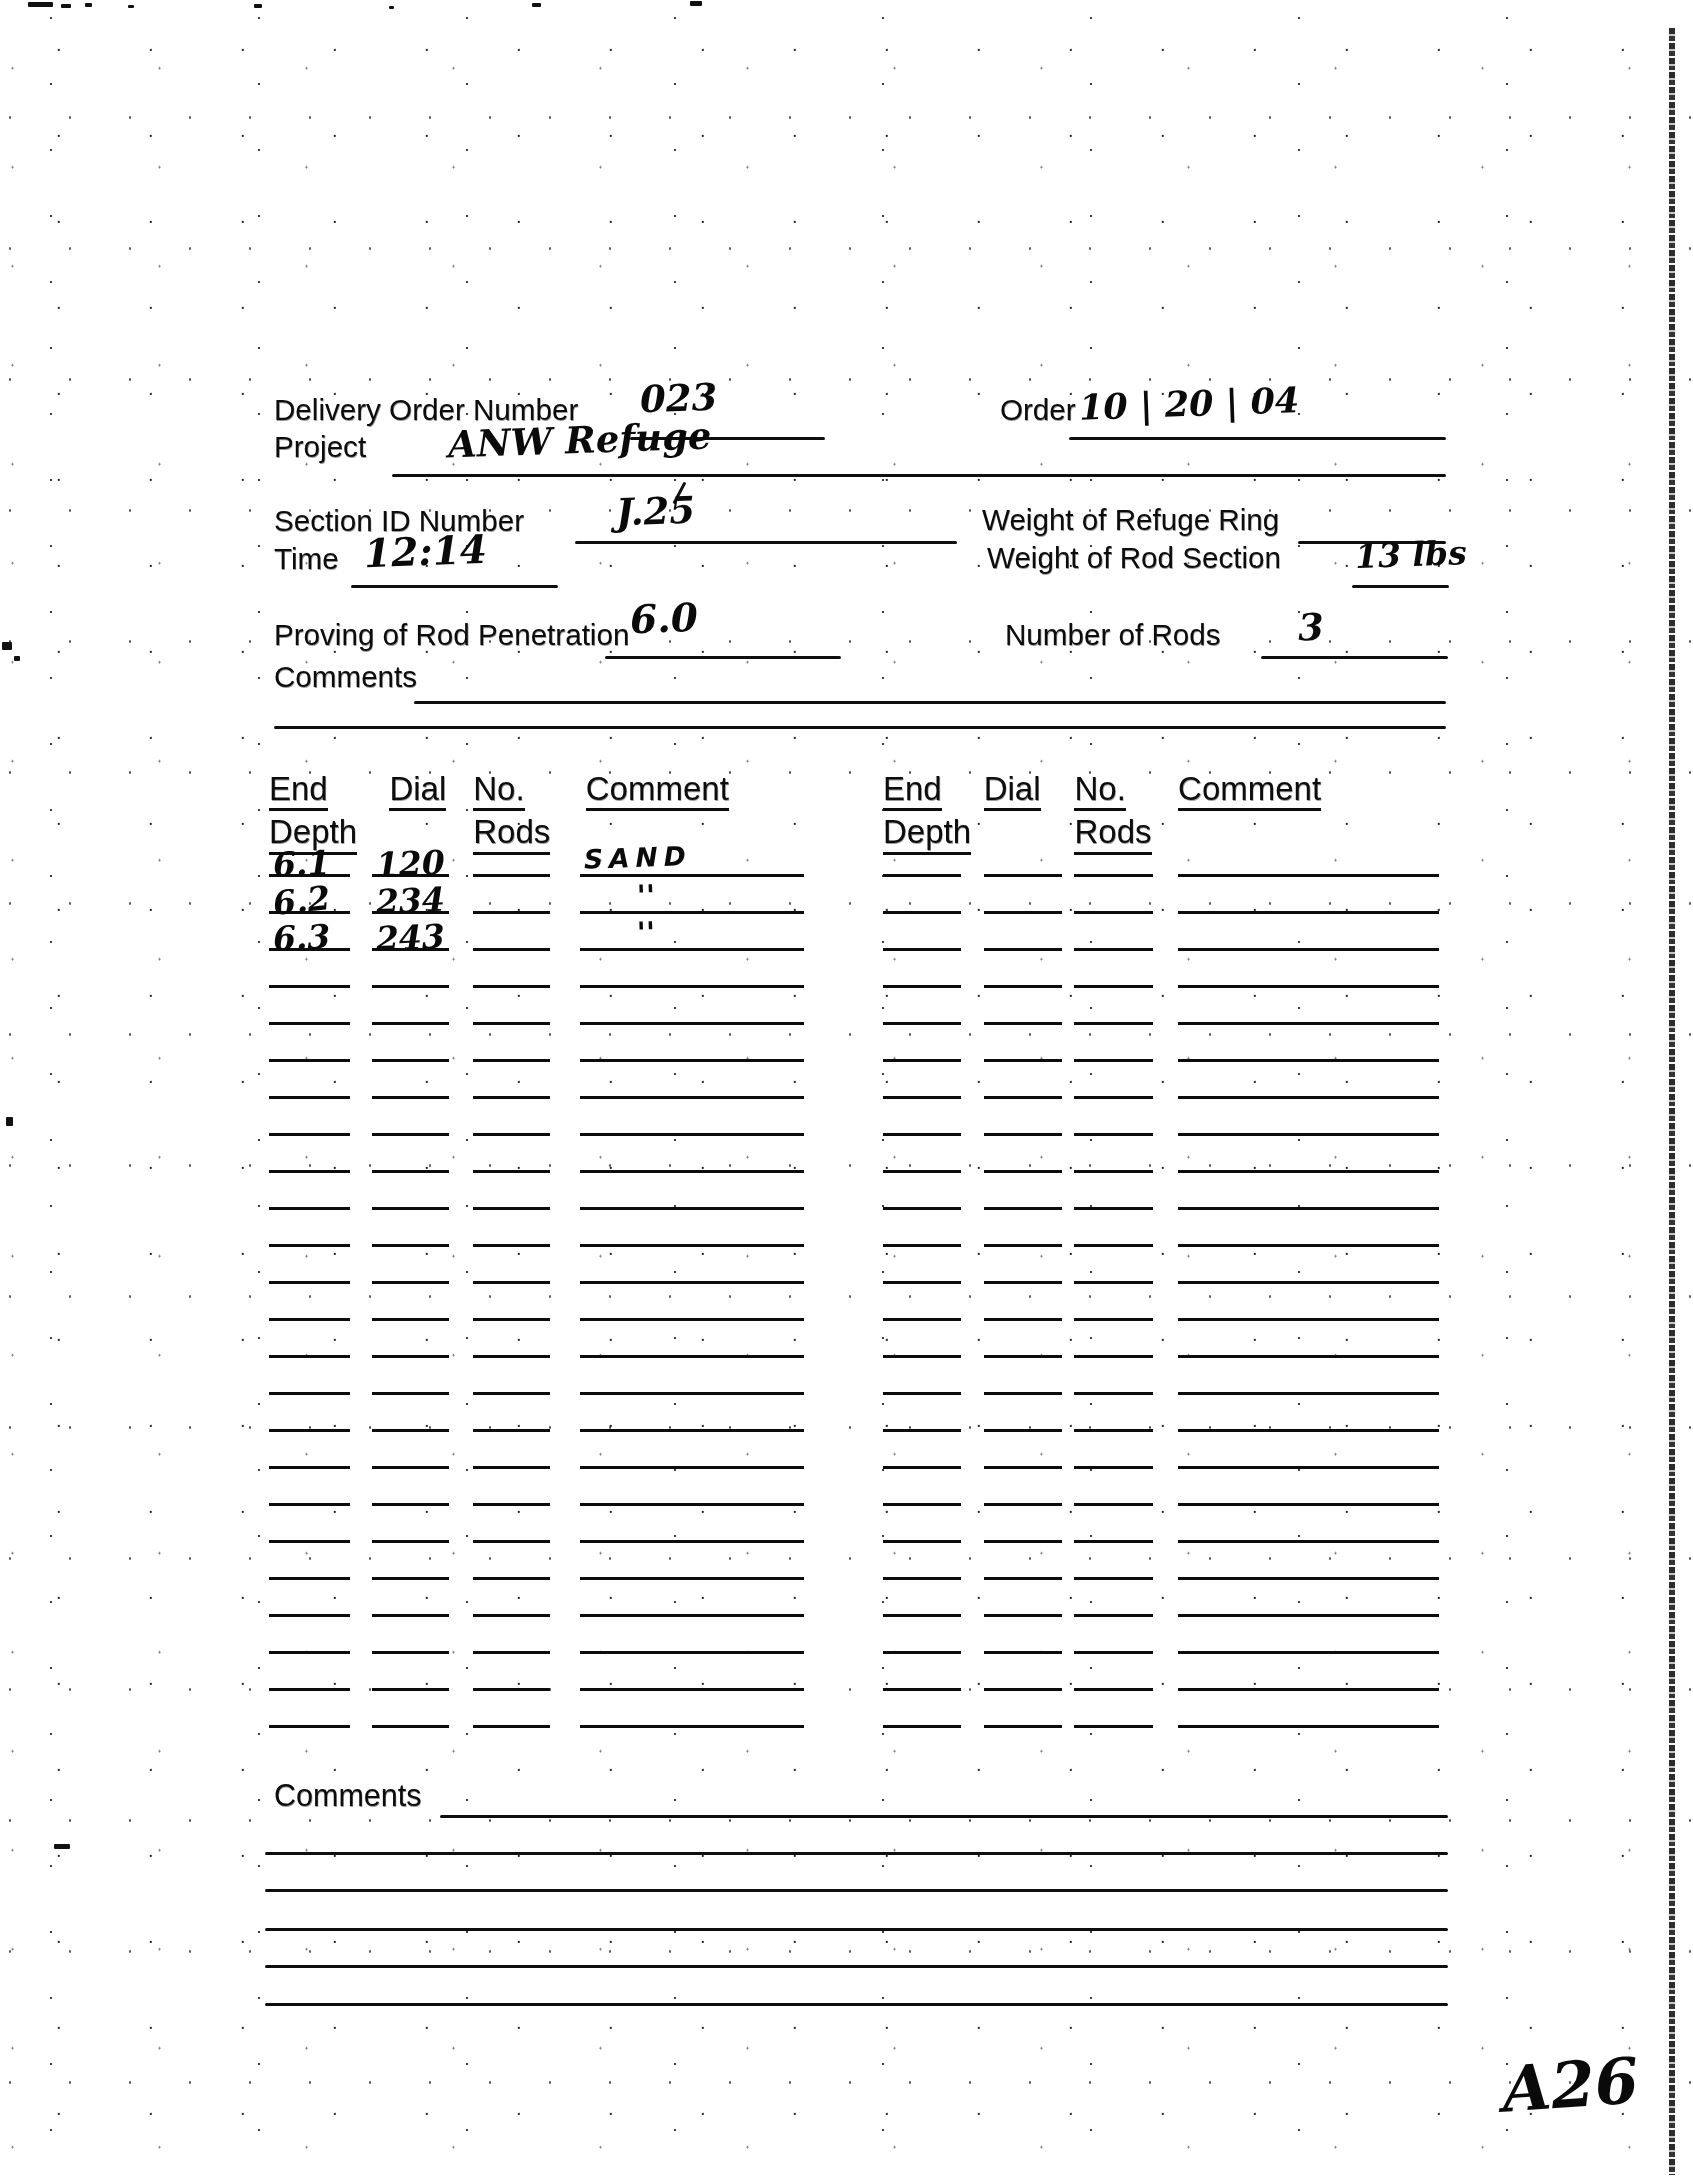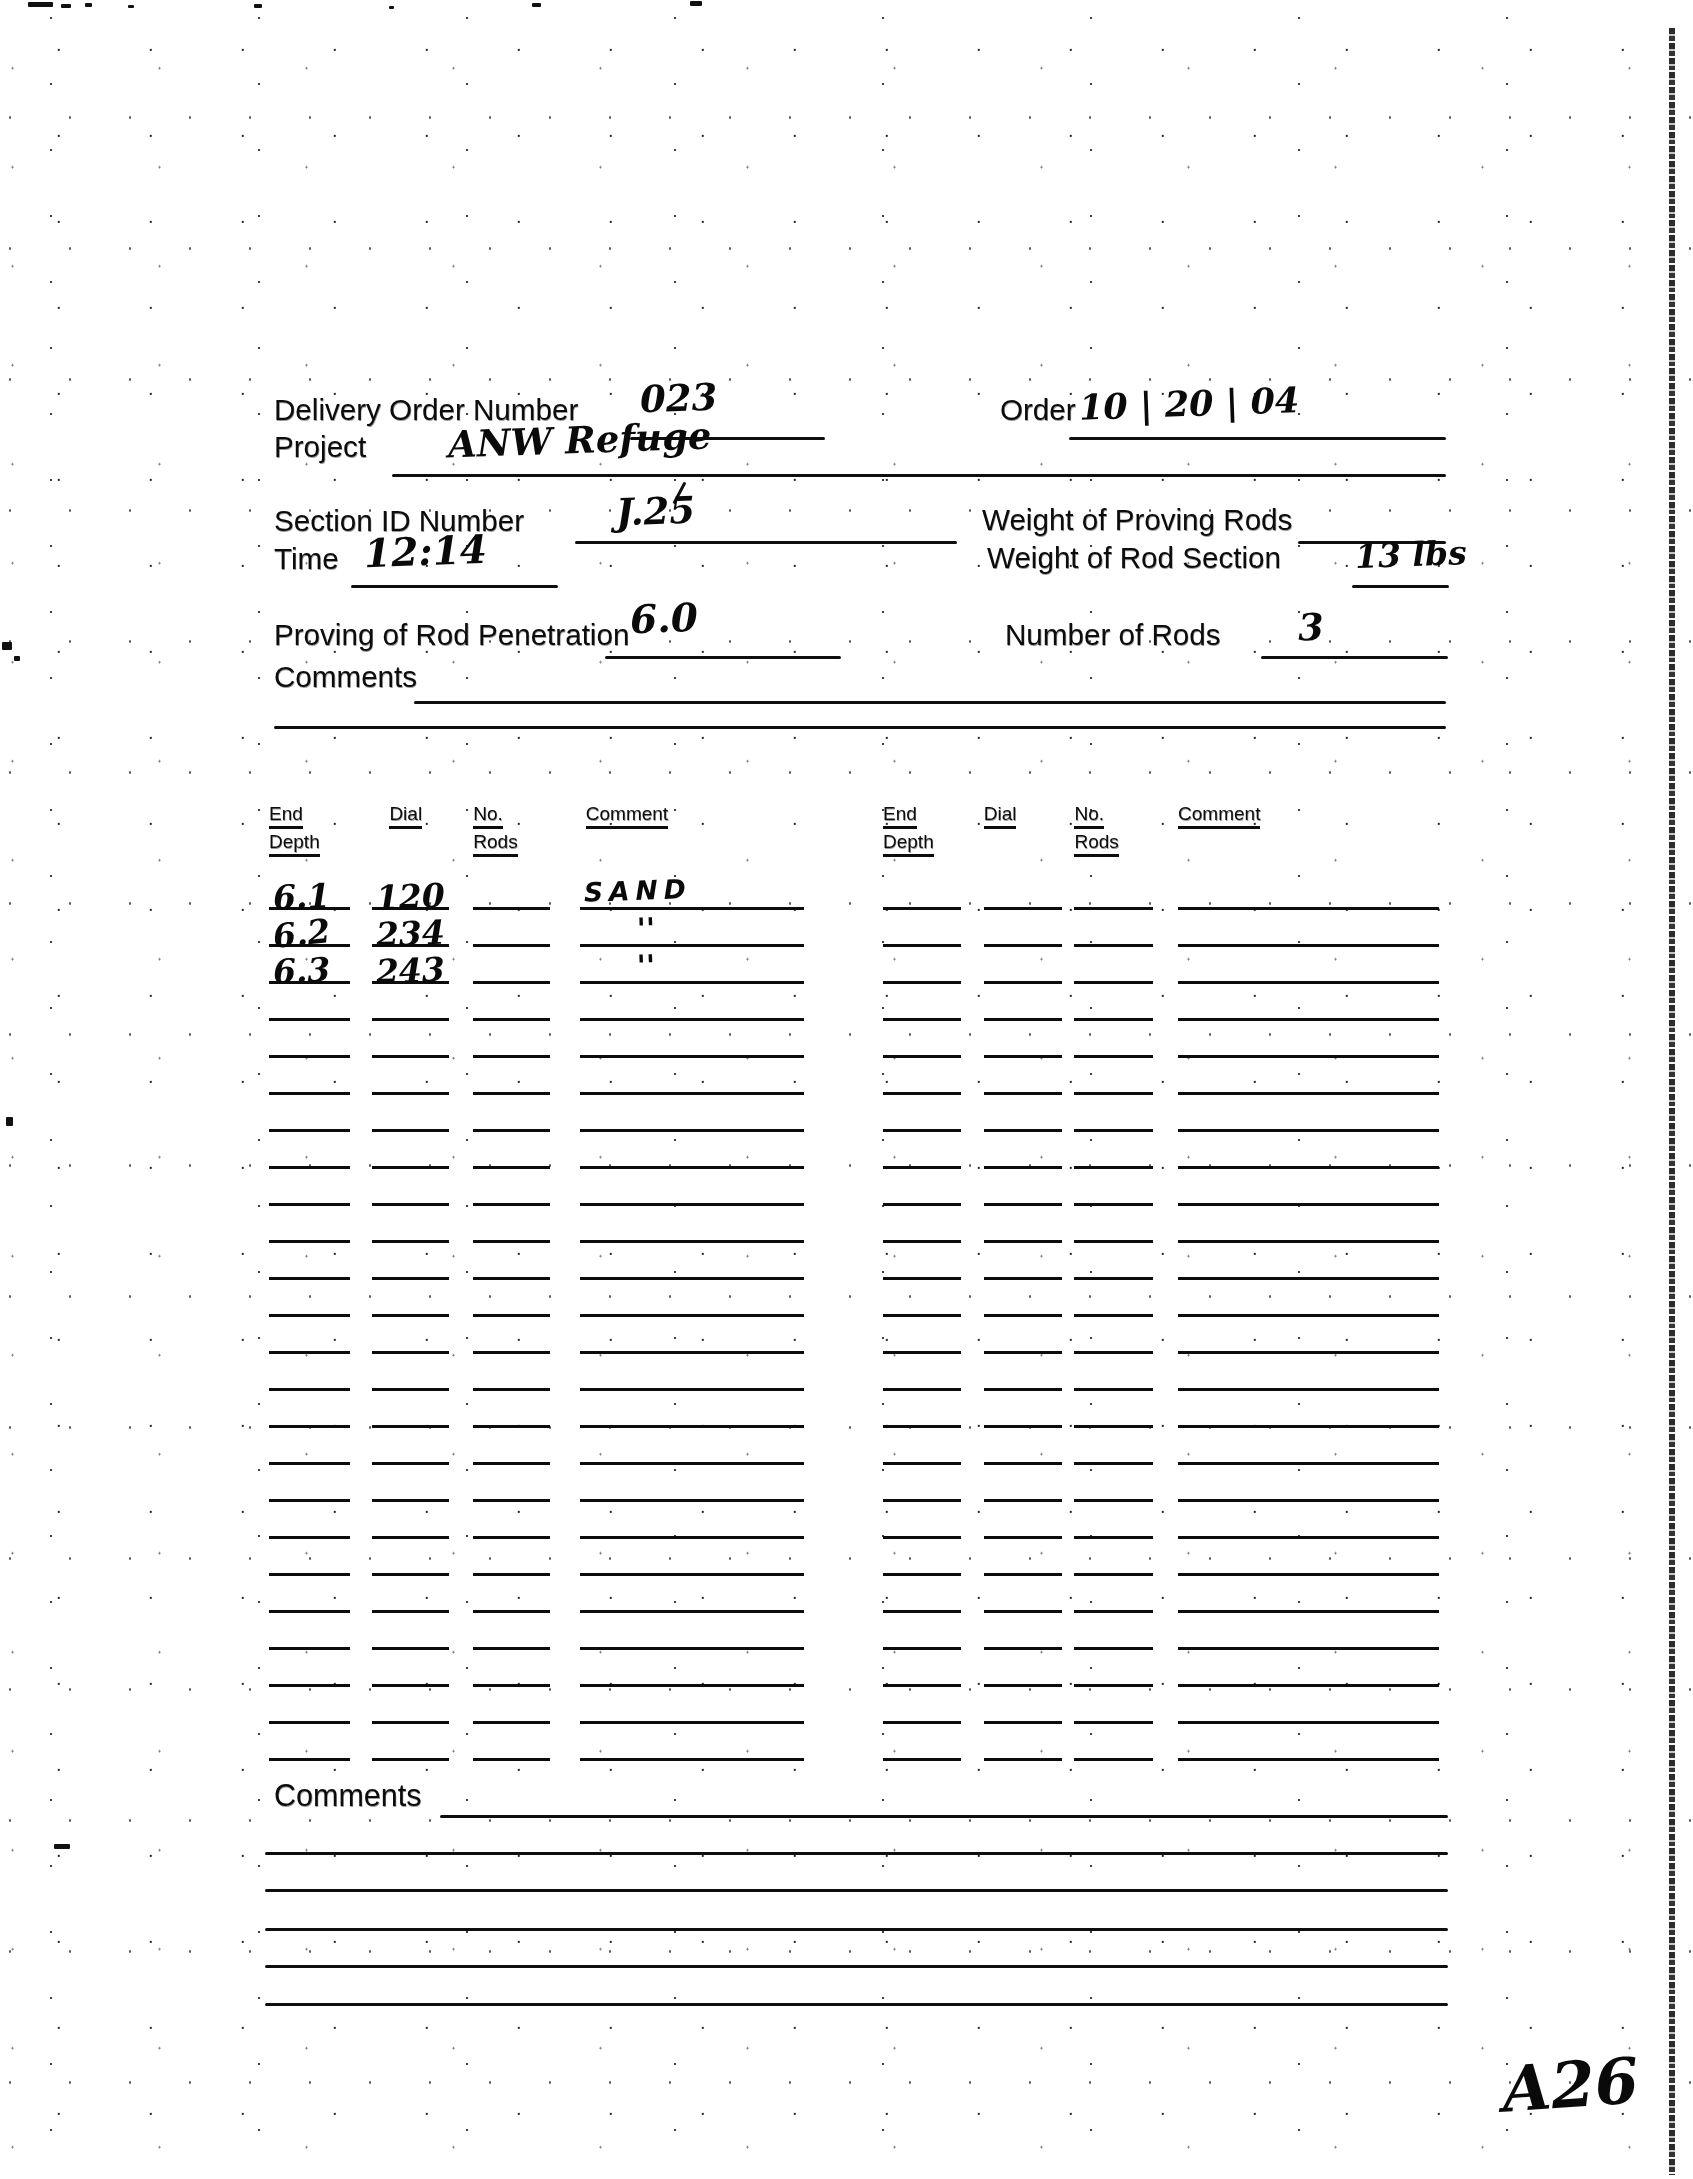--- a/index.html
+++ b/index.html
@@ -22,21 +22,21 @@
   
   .hw{position:absolute;font-family:"DejaVu Serif",serif;font-style:italic;font-weight:700;
       color:#0a0a0a;white-space:nowrap;transform:rotate(-2deg);line-height:1;}
   .title{position:absolute;left:281px;top:319px;font-size:36px;font-weight:bold;
          letter-spacing:0.5px;border-bottom:4.9px solid #0c0c0c;padding:0 7.9px 3.9px 0;
          text-shadow:0.7px 0.7px 0 rgba(0,0,0,.45);}
   
   .cpt{position:absolute;top:771px;}
   .t-left{left:269px;}
   .t-right{left:883px;}
-  .thead{display:flex;height:69px;font-size:19px;text-shadow:0.6px 0.6px 0 rgba(0,0,0,.4);margin-top:33px;}
+  .thead{display:flex;height:69px;font-size:33px;text-shadow:0.6px 0.6px 0 rgba(0,0,0,.4);}
   .hc{display:flex;flex-direction:column;align-items:flex-start;gap:3px;}
   .hu{display:inline-block;border-bottom:3.4px solid #0d0d0d;padding-bottom:1px;line-height:1.1;}
   .trow{display:flex;height:37px;}
   .cell{box-sizing:border-box;border-bottom:3.9px solid #0c0c0c;position:relative;height:100%;}
   .cell .hw{left:3.9px;bottom:-5.9px;font-size:33px;}
   .t-left .c1{width:81px;margin-right:21.7px;}
   .t-left .c2{width:77px;margin-right:24.6px;}
   .t-left .c3{width:77px;margin-right:29.6px;}
   .t-left .c4{width:224px;}
   .t-right .c1{width:78px;margin-right:22.7px;}
@@ -86,21 +86,21 @@
   <div class="hw" style="left:1079px;top:386px;font-size:35px">10 | 20 | 04</div>
 
   <div class="lbl" style="left:274px;top:431px">Project</div>
   <div class="line" style="left:392px;top:474px;width:1054px"></div>
   <div class="hw" style="left:448px;top:422px;font-size:37px">ANW Refuge</div>
 
   <div class="lbl" style="left:274px;top:505px">Section ID Number</div>
   <div class="line" style="left:575px;top:541px;width:382px"></div>
   <div class="hw" style="left:616px;top:493px;font-size:37px">J.25</div>
 
-  <div class="lbl" style="left:982px;top:504px">Weight of Proving Rods</div>
+  <div class="lbl" style="left:982px;top:504px">Weight of Refuge Ring</div>
   <div class="line" style="left:1298px;top:541px;width:148px"></div>
   <div class="hw" style="left:1320px;top:506px;font-size:35px"></div>
 
   <div class="lbl" style="left:274px;top:543px">Time</div>
   <div class="line" style="left:351px;top:585px;width:207px"></div>
   <div class="hw" style="left:364px;top:532px;font-size:39px">12:14</div>
 
   <div class="lbl" style="left:987px;top:542px">Weight of Rod Section</div>
   <div class="line" style="left:1352px;top:585px;width:97px"></div>
   <div class="hw" style="left:1355px;top:538px;font-size:33px">13 lbs</div>

